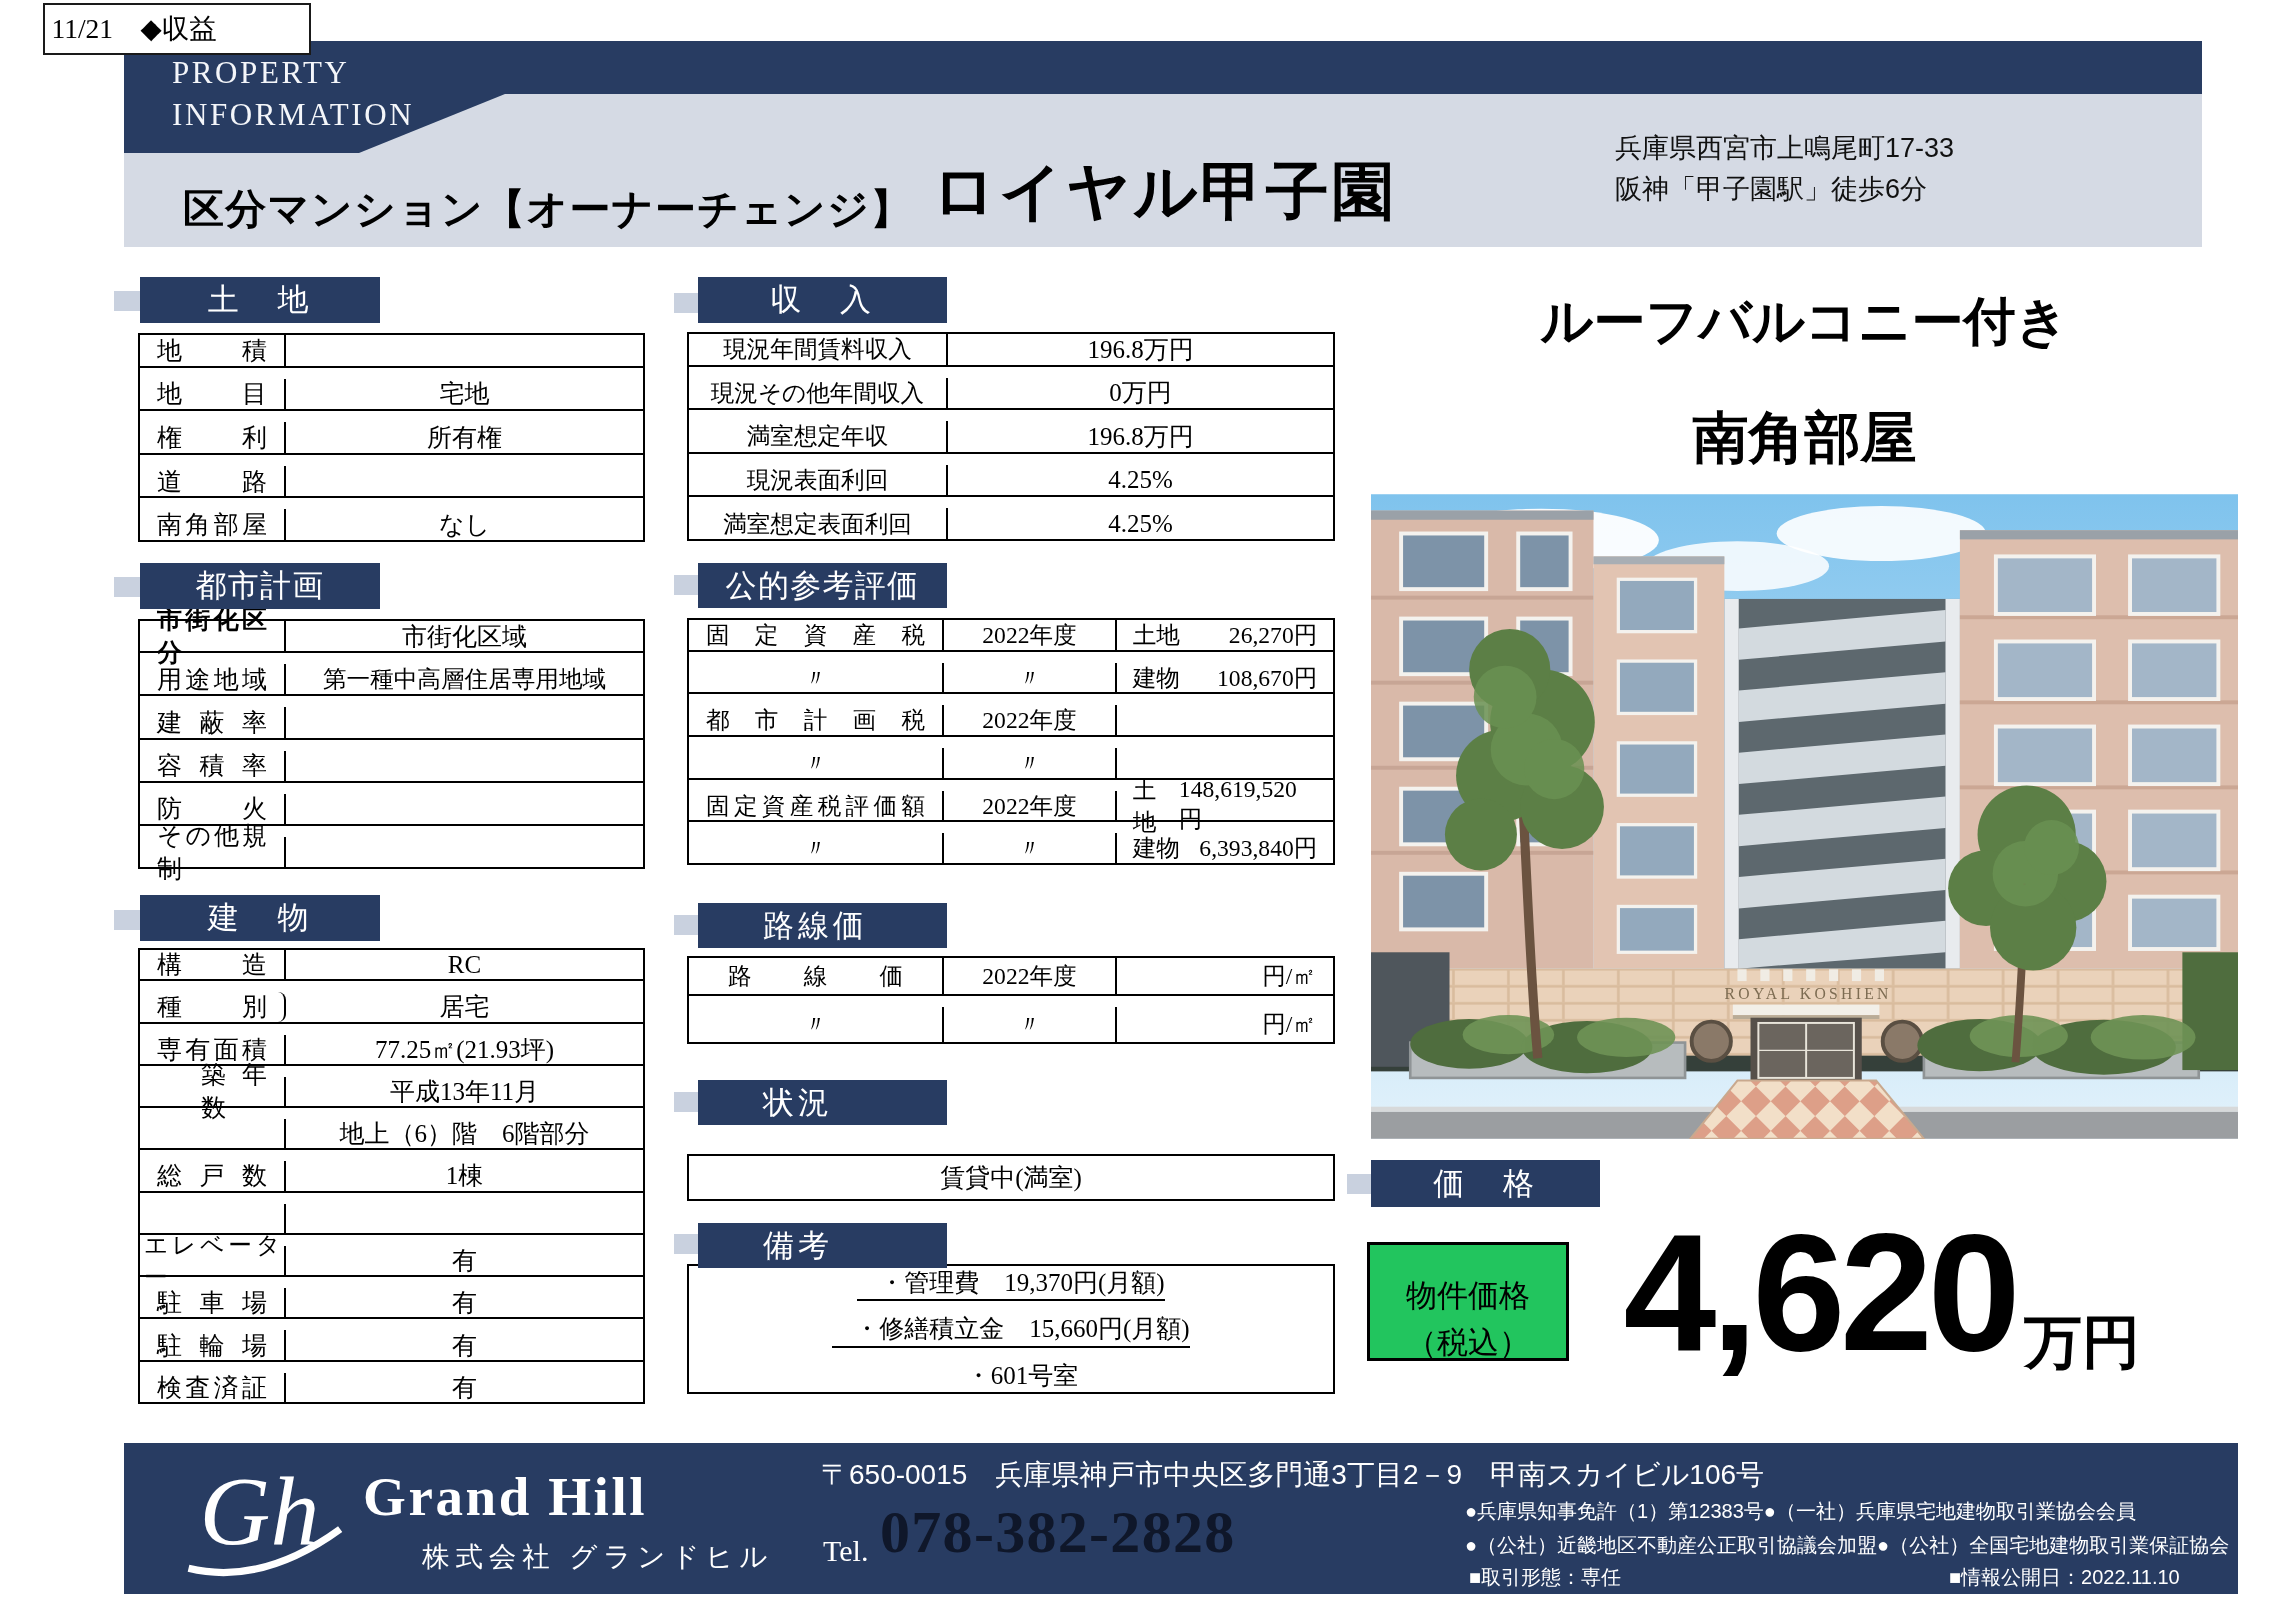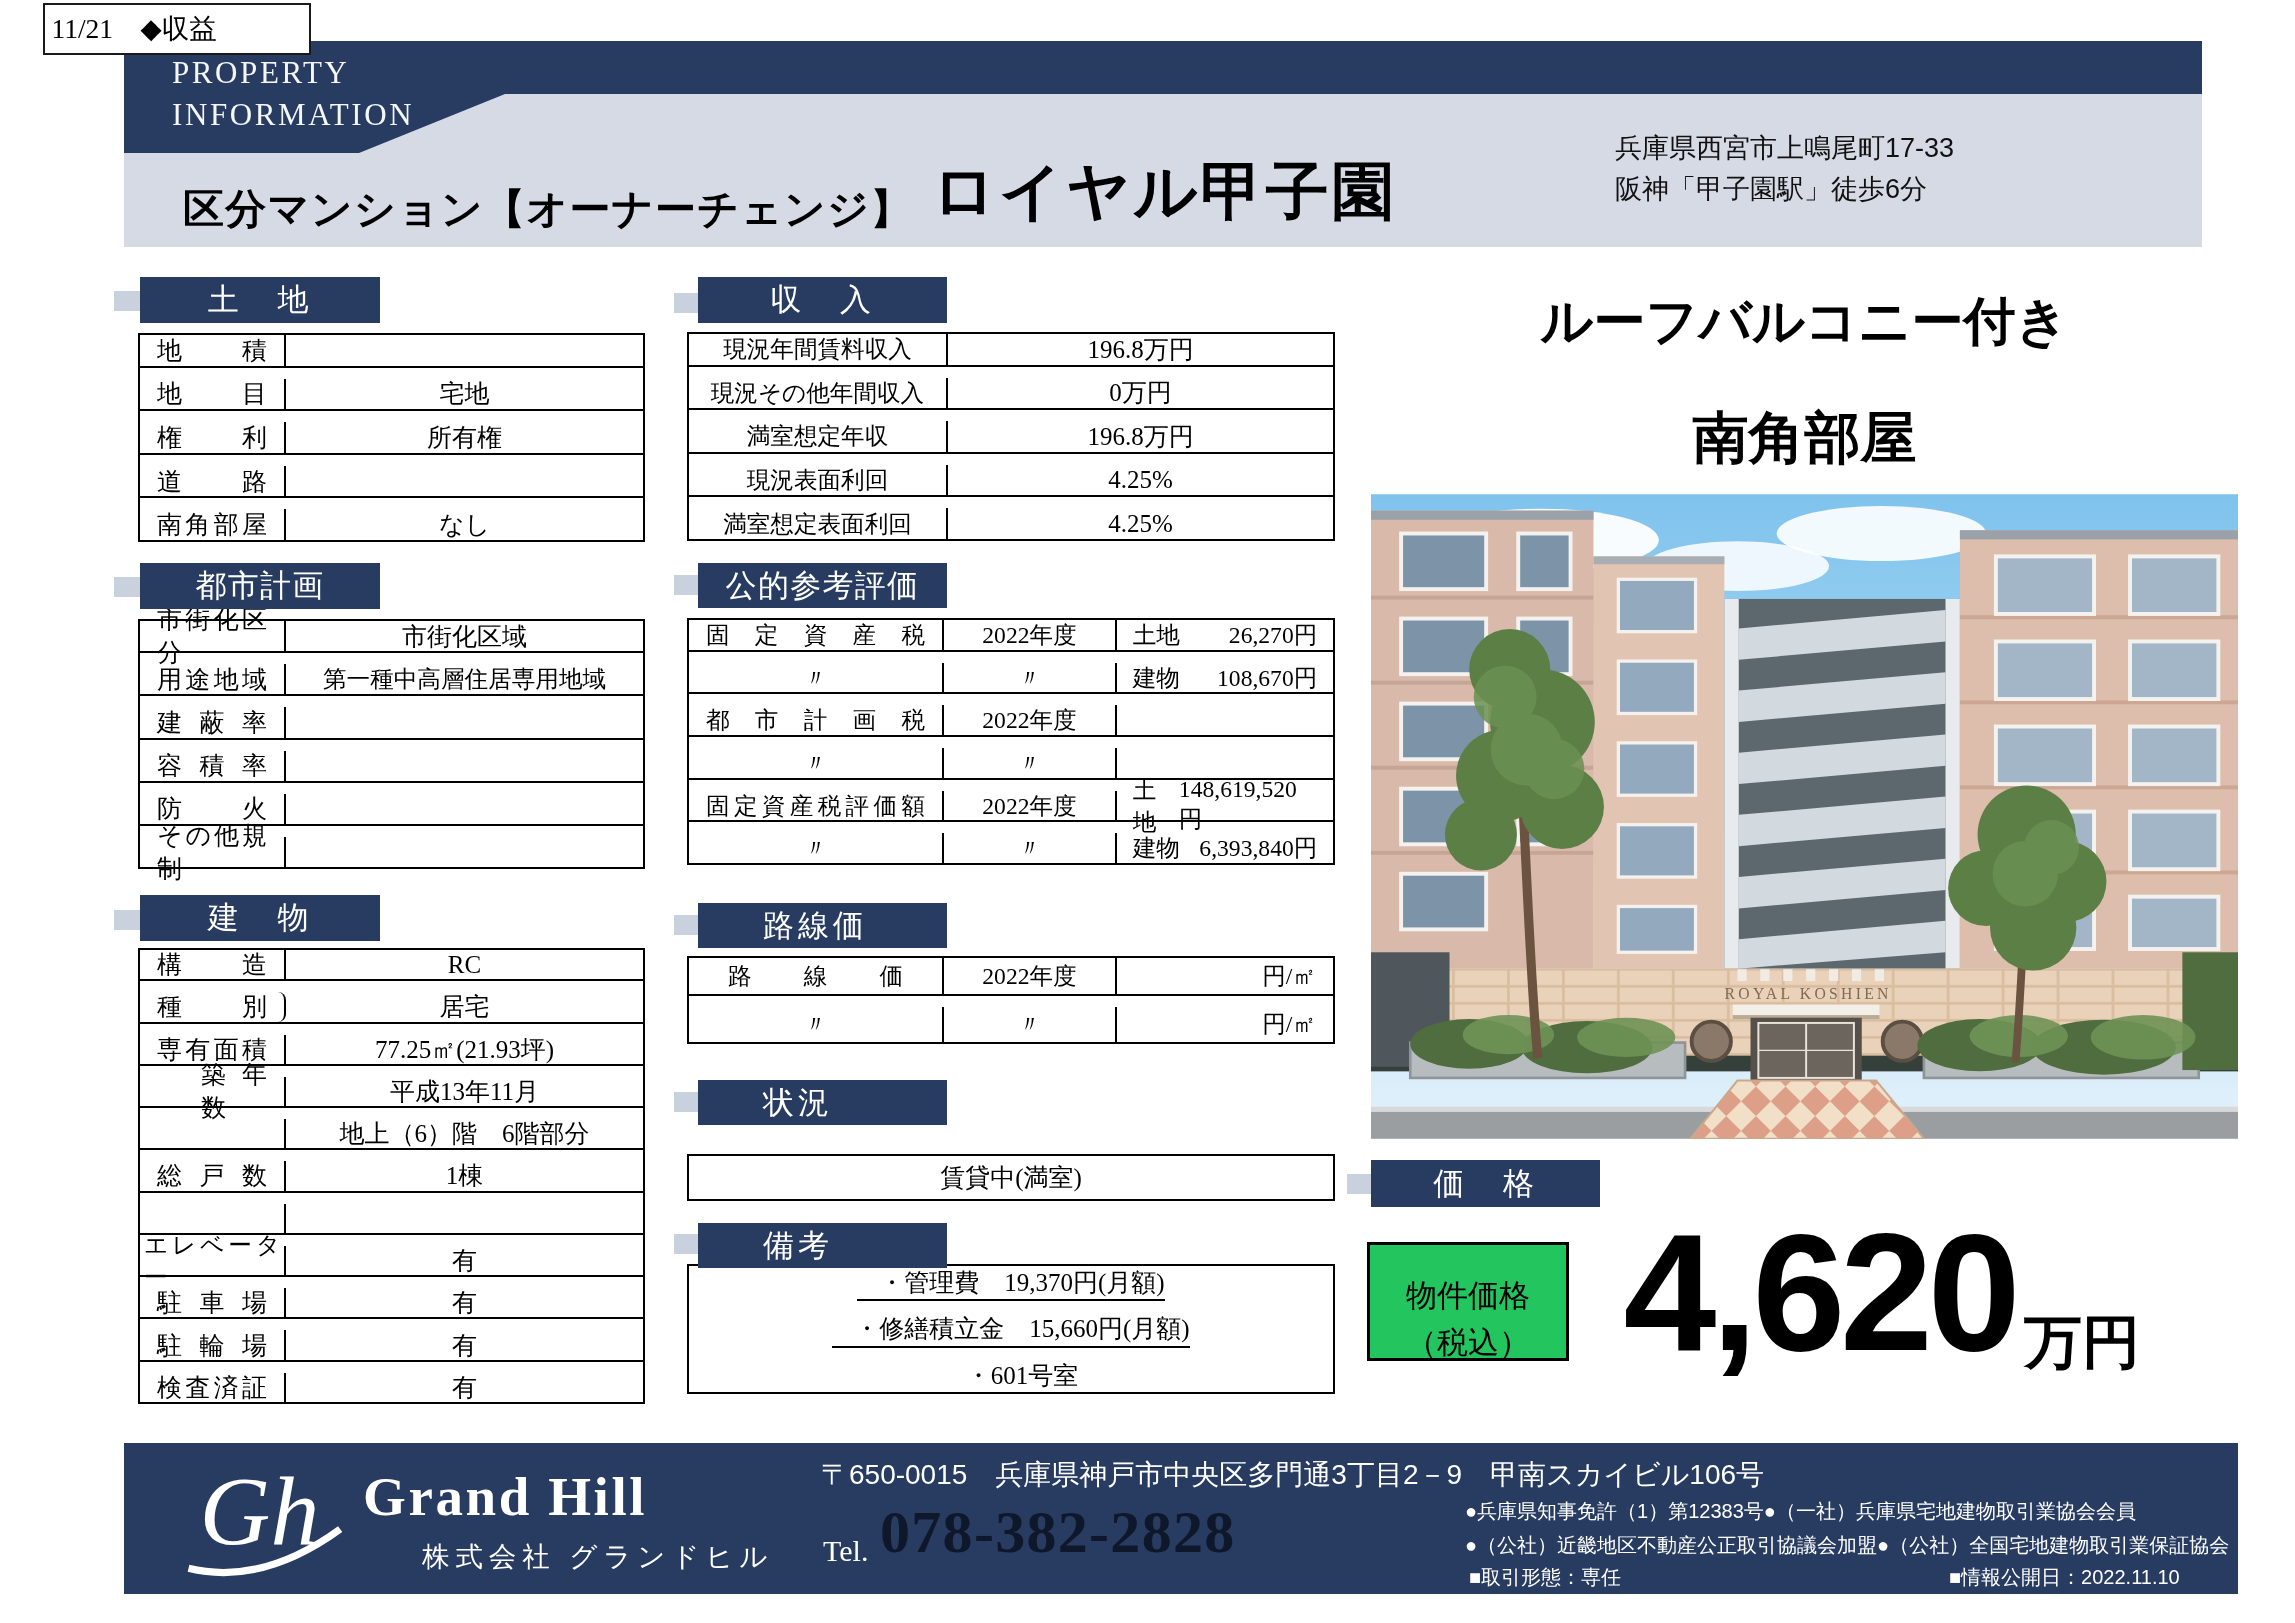--- a/index.html
+++ b/index.html
@@ -293,21 +293,21 @@
     <div class="tr">
         <div class="td sep c small" style="width:259px;">満室想定表面利回</div>
         <div class="td c grow">4.25%</div>
       </div>
   </div>
 
   <div class="abs tab" style="left:114px;top:577px;width:58px;height:19.6px;"></div>
   <div class="abs sec" style="left:140px;top:563px;width:240px;height:46px;letter-spacing:1.3px;">都市計画</div>
   <div class="abs tbl" style="left:138px;top:619px;width:507px;height:250px;">
     <div class="tr">
-        <div class="td sep" style="width:146px;">
+        <div class="td sep" style="width:146px;font-weight:bold;">
           <span class="j">市街化区分</span>
         </div>
         <div class="td c grow">市街化区域</div>
       </div>
     <div class="tr">
         <div class="td sep" style="width:146px;">
           <span class="j">用途地域</span>
         </div>
         <div class="td c grow small">第一種中高層住居専用地域</div>
       </div>

